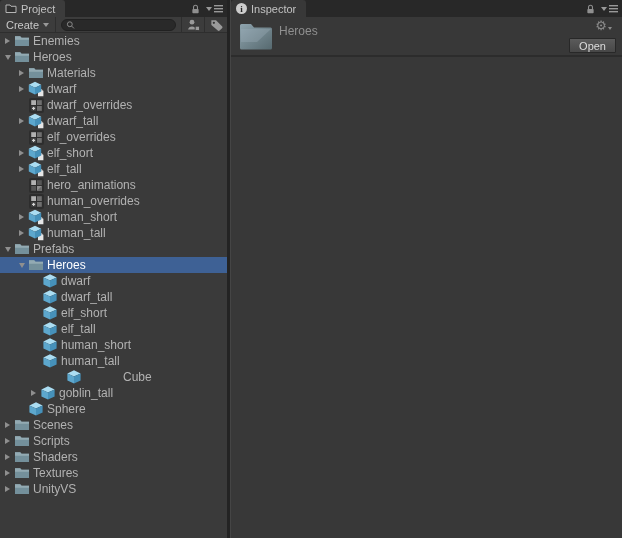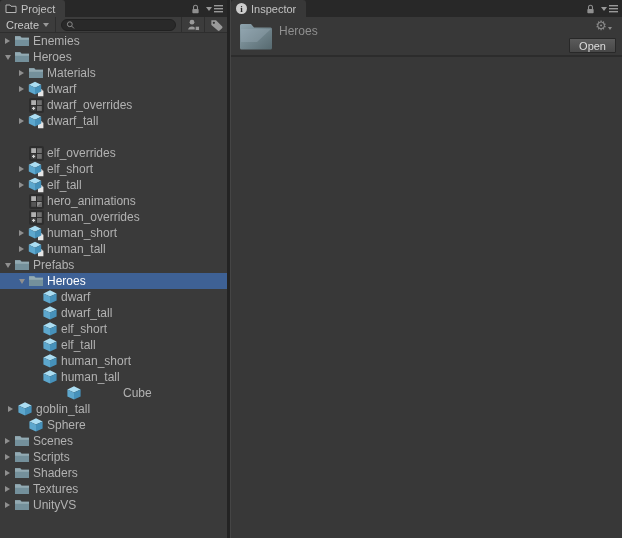--- a/index.html
+++ b/index.html
@@ -220,21 +220,21 @@
           <svg width="16" height="16" viewBox="0 0 16 16">
             <path d="M10 8.2 h3.6 l1.8 1.8 v5.2 h-5.4 z" fill="#e6e6e6"></path>
             <path d="M13.6 8.2 v1.8 h1.8 z" fill="#aaaaaa"></path>
             <polygon points="7,0.8 13.2,3.8 7,6.8 0.8,3.8" fill="#abddf2"></polygon>
             <polygon points="0.8,3.8 7,6.8 7,13.6 0.8,10.6" fill="#5da7cd"></polygon>
             <polygon points="13.2,3.8 7,6.8 7,13.6 13.2,10.6" fill="#4691ba"></polygon>
           </svg>
         </span>
     <span class="tree-label">dwarf_tall</span>
   </div>
-      <div class="tree-row" style="padding-left: 15px; margin-top: 16px;">
+      <div class="tree-row" style="padding-left: 15px;">
     <span class="arrowbox"></span>
     <span class="tree-icon">
           <svg width="15" height="15" viewBox="0 0 15 15">
             <rect width="15" height="15" rx="2" fill="#2d2d2d"></rect>
             <rect x="2.2" y="2.2" width="4.8" height="4.8" fill="#b0b0b0"></rect>
             <rect x="8" y="2.2" width="4.8" height="4.8" fill="#6f6f6f"></rect>
             <rect x="8" y="8" width="4.8" height="4.8" fill="#6f6f6f"></rect>
             <rect x="2.2" y="8" width="4.8" height="4.8" fill="#424242"></rect>
             <rect x="3.1" y="9.8" width="3" height="1.2" fill="#d6d6d6"></rect>
             <rect x="4" y="8.9" width="1.2" height="3" fill="#d6d6d6"></rect>
@@ -425,21 +425,21 @@
     <span class="arrowbox"></span>
     <span class="tree-icon">
           <svg width="16" height="16" viewBox="0 0 16 16">
             <polygon points="8,1.2 14.6,4.4 8,7.6 1.4,4.4" fill="#abddf2"></polygon>
             <polygon points="1.4,4.4 8,7.6 8,14.6 1.4,11.4" fill="#5da7cd"></polygon>
             <polygon points="14.6,4.4 8,7.6 8,14.6 14.6,11.4" fill="#4691ba"></polygon>
           </svg>
         </span>
     <span class="tree-label">Cube</span>
   </div>
-      <div class="tree-row" style="padding-left: 4px;">
+      <div class="tree-row" style="padding-left: 27px;">
     <span class="arrowbox">
           <span class="arr collapsed"></span>
         </span>
     <span class="tree-icon">
           <svg width="16" height="16" viewBox="0 0 16 16">
             <polygon points="8,1.2 14.6,4.4 8,7.6 1.4,4.4" fill="#abddf2"></polygon>
             <polygon points="1.4,4.4 8,7.6 8,14.6 1.4,11.4" fill="#5da7cd"></polygon>
             <polygon points="14.6,4.4 8,7.6 8,14.6 14.6,11.4" fill="#4691ba"></polygon>
           </svg>
         </span>

